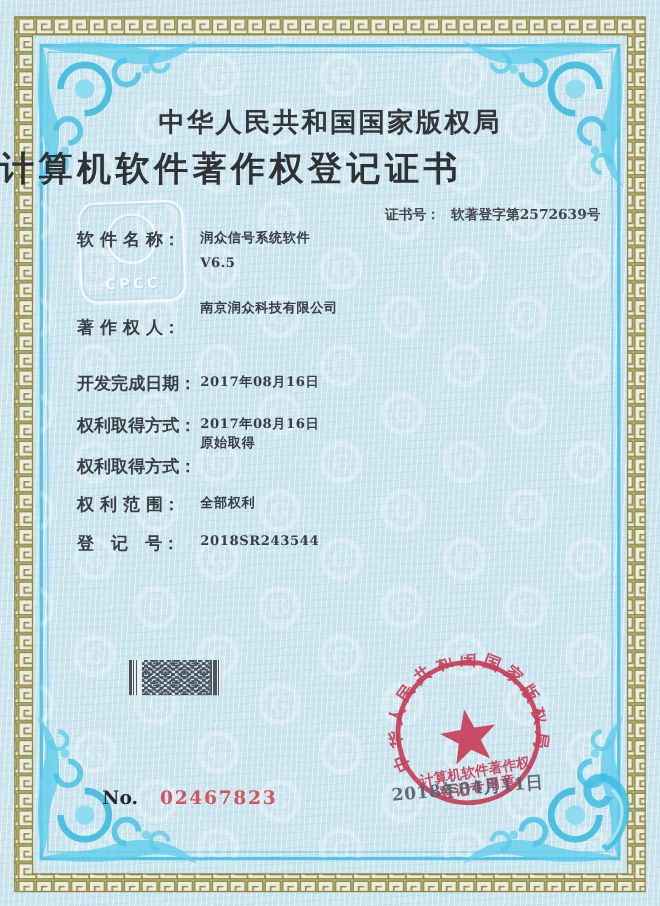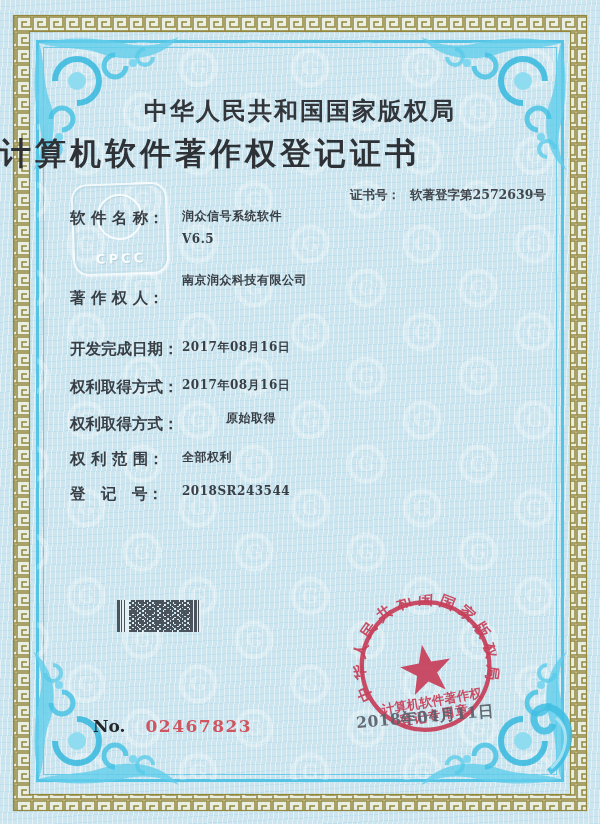--- a/index.html
+++ b/index.html
@@ -129,21 +129,21 @@
   <div class="frow">
     <span class="flabel" style="position:absolute;top:339px;">开发完成日期：</span>
     <span class="fvalue" style="position:absolute;top:339px;">2017年08月16日</span>
   </div>
   <div class="frow">
     <span class="flabel" style="position:absolute;top:377px;">权利取得方式：</span>
     <span class="fvalue" style="position:absolute;top:377px;">2017年08月16日</span>
   </div>
   <div class="frow">
     <span class="flabel" style="position:absolute;top:414px;">权利取得方式：</span>
-    <span class="fvalue" style="position:absolute;top:410px;margin-left:44px;">原始取得</span>
+    <span class="fvalue" style="position:absolute;top:394px;">原始取得</span>
   </div>
   <div class="frow">
     <span class="flabel" style="position:absolute;top:449px;">权 利 范 围：</span>
     <span class="fvalue" style="position:absolute;top:449px;">全部权利</span>
   </div>
   <div class="frow">
     <span class="flabel" style="position:absolute;top:484px;">登　记　号：</span>
     <span class="fvalue" style="position:absolute;top:484px;">2018SR243544</span>
   </div>
 

